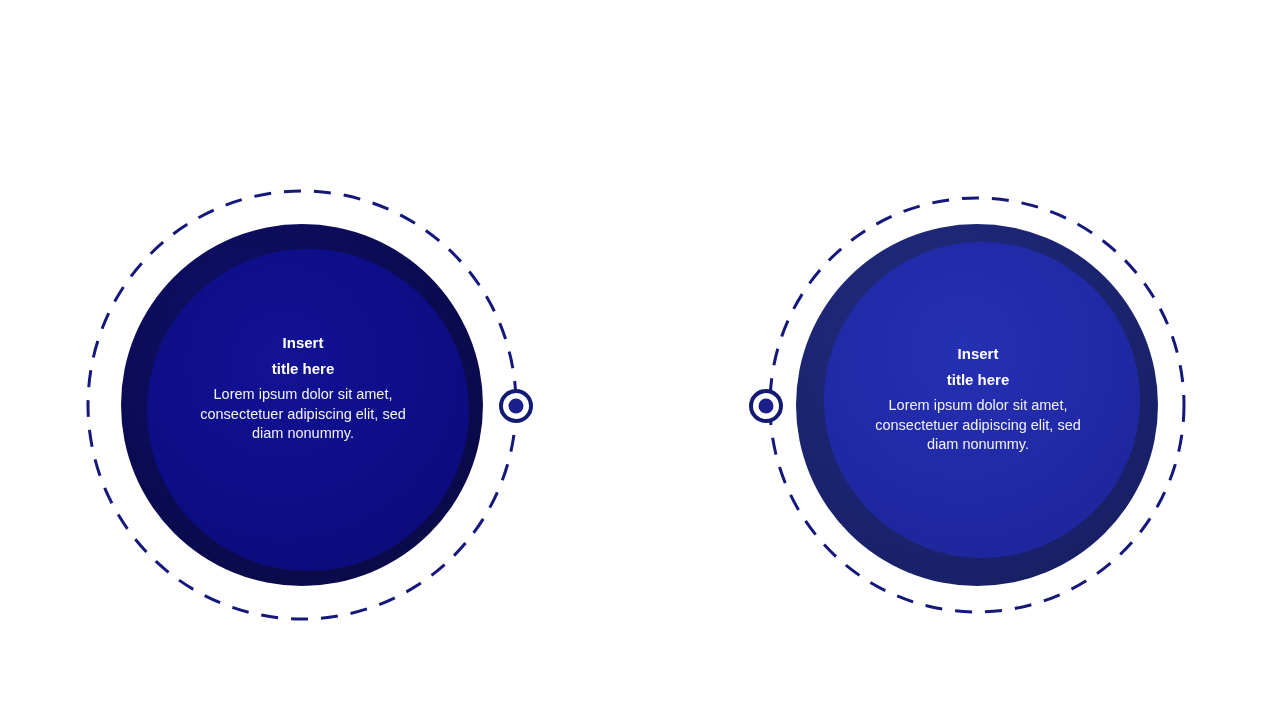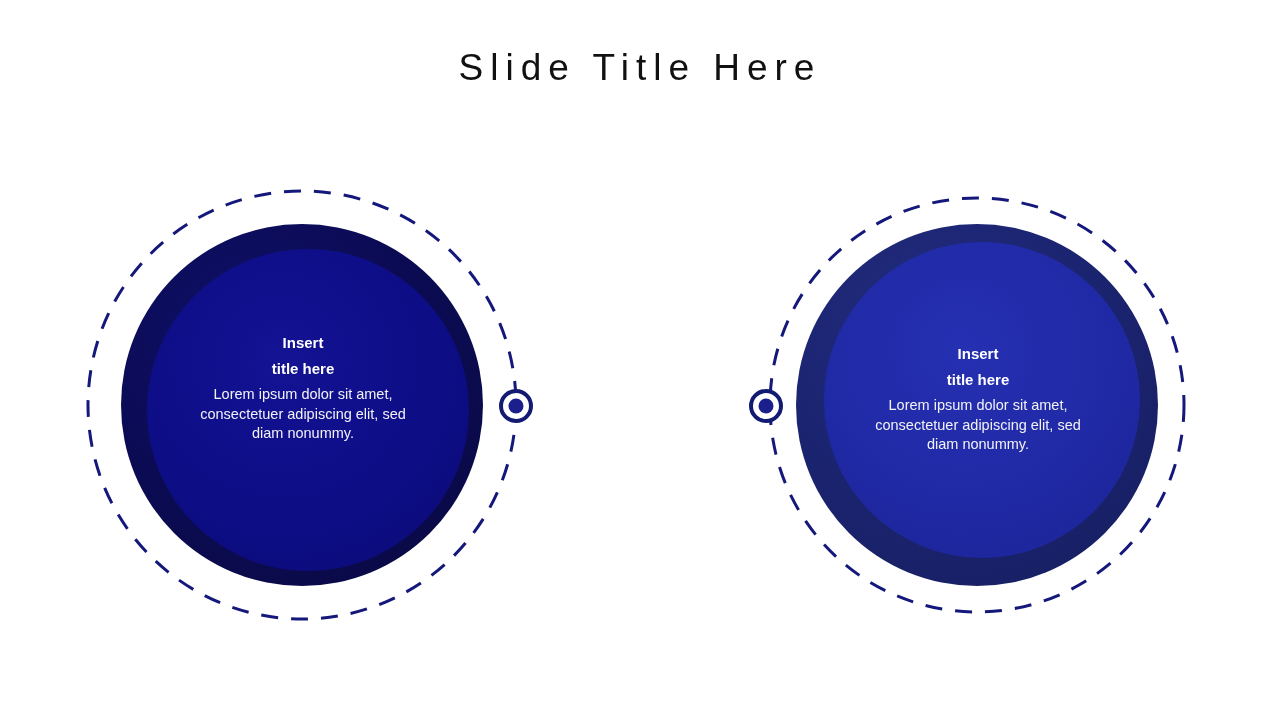--- a/index.html
+++ b/index.html
@@ -81,21 +81,20 @@
     left: 871px;
     top: 341px;
     width: 214px;
   }
 </style>
 </head>
 <body>
 
 <div id="slide">
 
-  <div class="slide-title">Slide Title Here</div>
 
   <svg id="diagram" viewBox="0 0 1280 720">
     <defs>
       <linearGradient id="connGrad" x1="0" y1="0" x2="1" y2="0">
         <stop offset="0%" stop-color="#0d1060"></stop>
         <stop offset="52%" stop-color="#131a6c"></stop>
         <stop offset="56%" stop-color="#2a3f8f"></stop>
         <stop offset="100%" stop-color="#27389b"></stop>
       </linearGradient>
 

